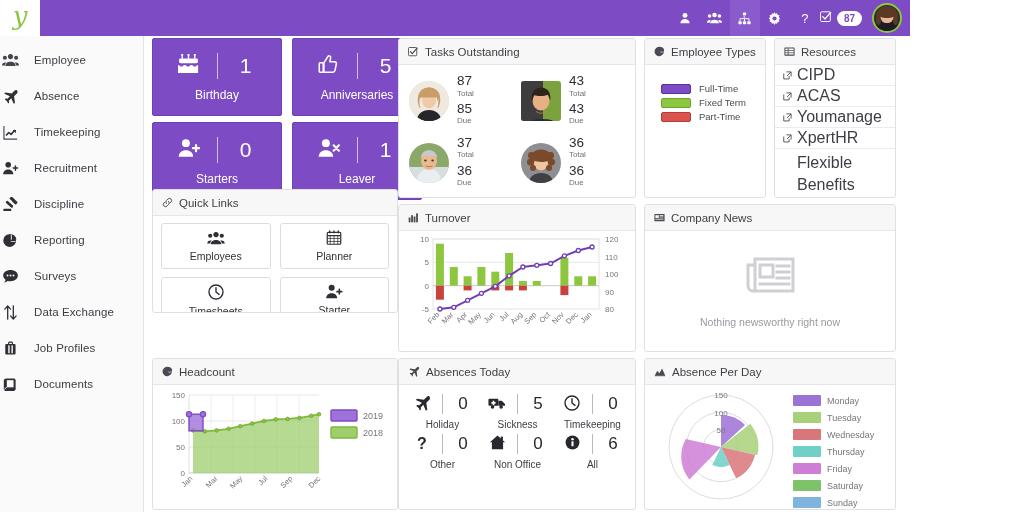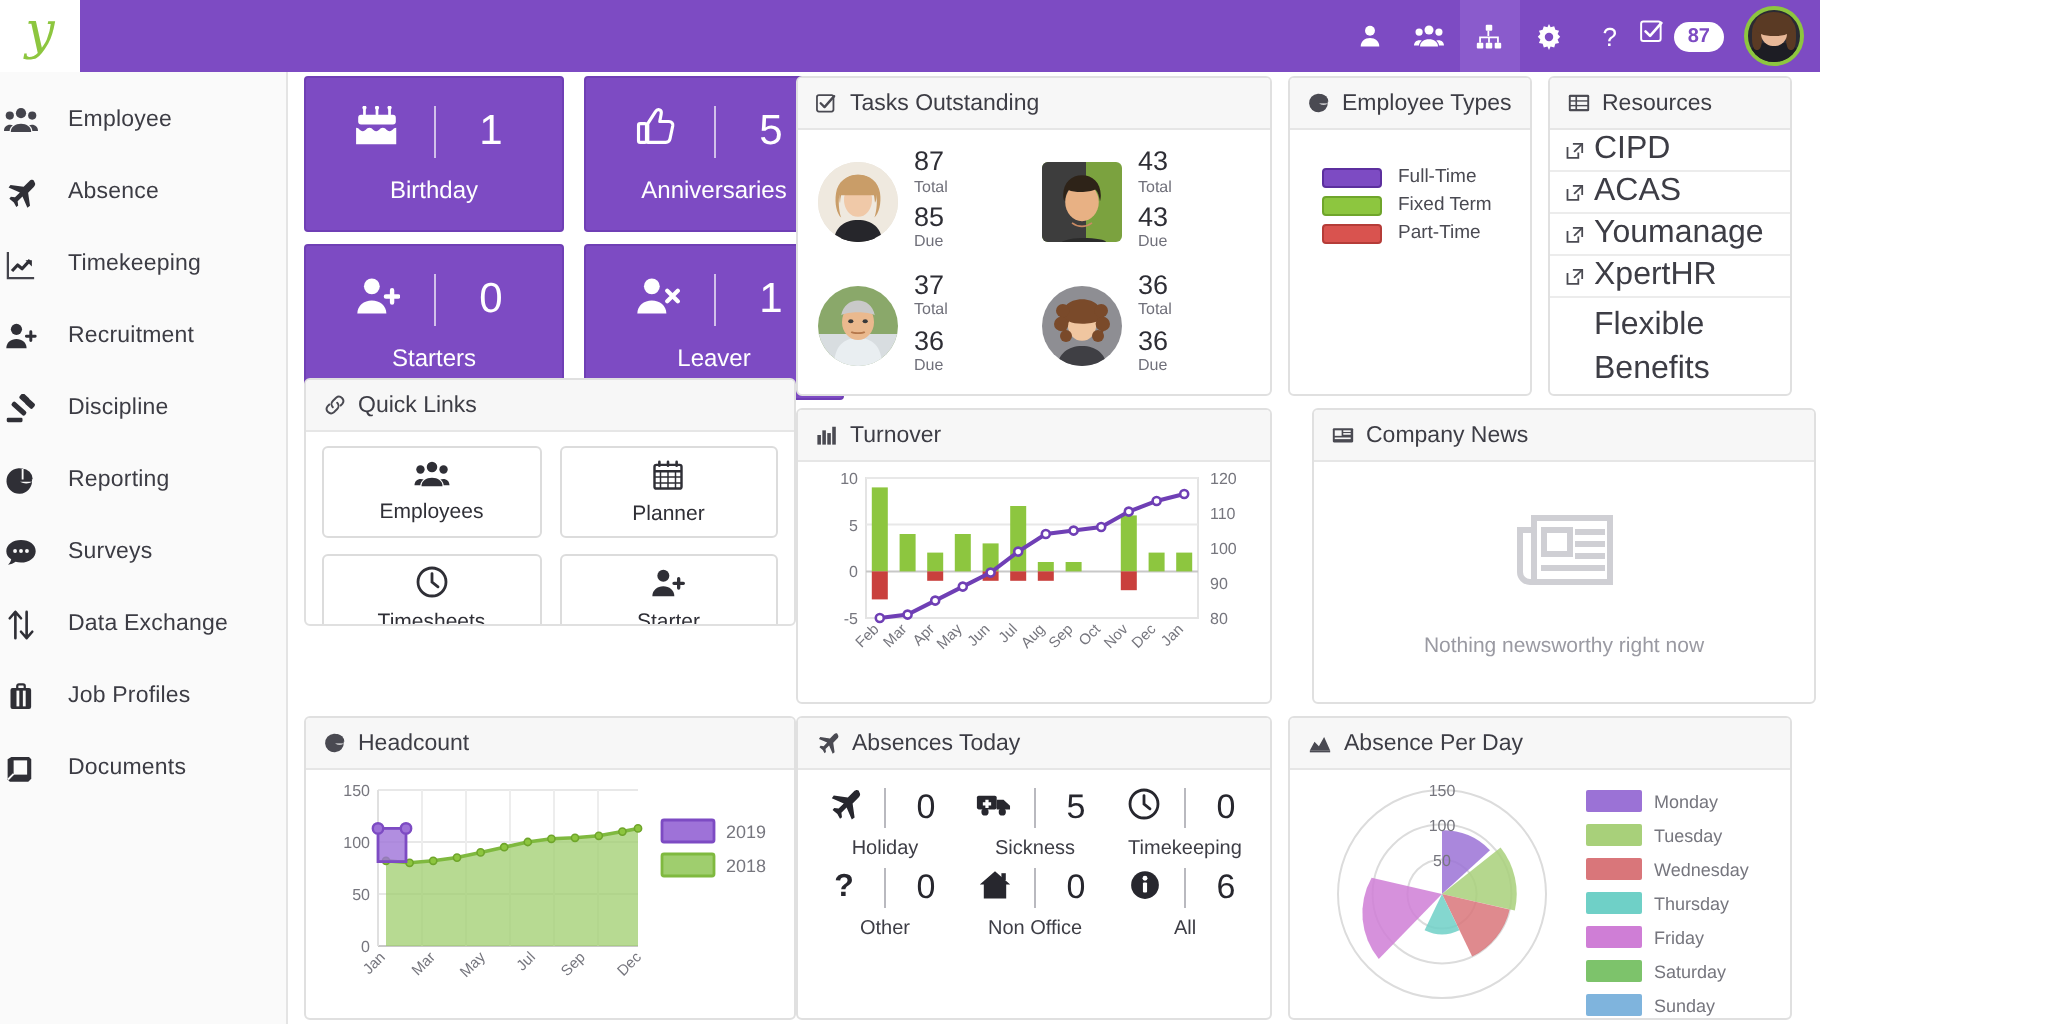--- a/index.html
+++ b/index.html
@@ -707,21 +707,21 @@
             <text class="axis-tx-s" x="137.8" y="84" transform="rotate(-45 137.8 84)" text-anchor="end">Sep</text>
             <text class="axis-tx-s" x="151.6" y="84" transform="rotate(-45 151.6 84)" text-anchor="end">Oct</text>
             <text class="axis-tx-s" x="165.4" y="84" transform="rotate(-45 165.4 84)" text-anchor="end">Nov</text>
             <text class="axis-tx-s" x="179.3" y="84" transform="rotate(-45 179.3 84)" text-anchor="end">Dec</text>
             <text class="axis-tx-s" x="193.1" y="84" transform="rotate(-45 193.1 84)" text-anchor="end">Jan</text>
           </g>
         </svg>
       </div>
     </div>
 
-    <div class="panel" style="left:512px; top:168px; width:252px; height:148px;">
+    <div class="panel" style="left:500px; top:168px; width:252px; height:148px;">
       <div class="panel-head">
         <span class="panel-ico">
           <svg width="11" height="11" viewBox="0 0 16 16">
               <rect x="0.6" y="3" width="14.8" height="10.4" rx=".8" fill="#4a4a52"></rect>
               <rect x="2" y="4.6" width="5" height="4" fill="#f7f7f7"></rect>
               <rect x="8.2" y="4.6" width="5.4" height="1.2" fill="#f7f7f7"></rect>
               <rect x="8.2" y="6.6" width="5.4" height="1.2" fill="#f7f7f7"></rect>
               <rect x="2" y="9.8" width="11.6" height="1.2" fill="#f7f7f7"></rect>
             </svg>
         </span>

